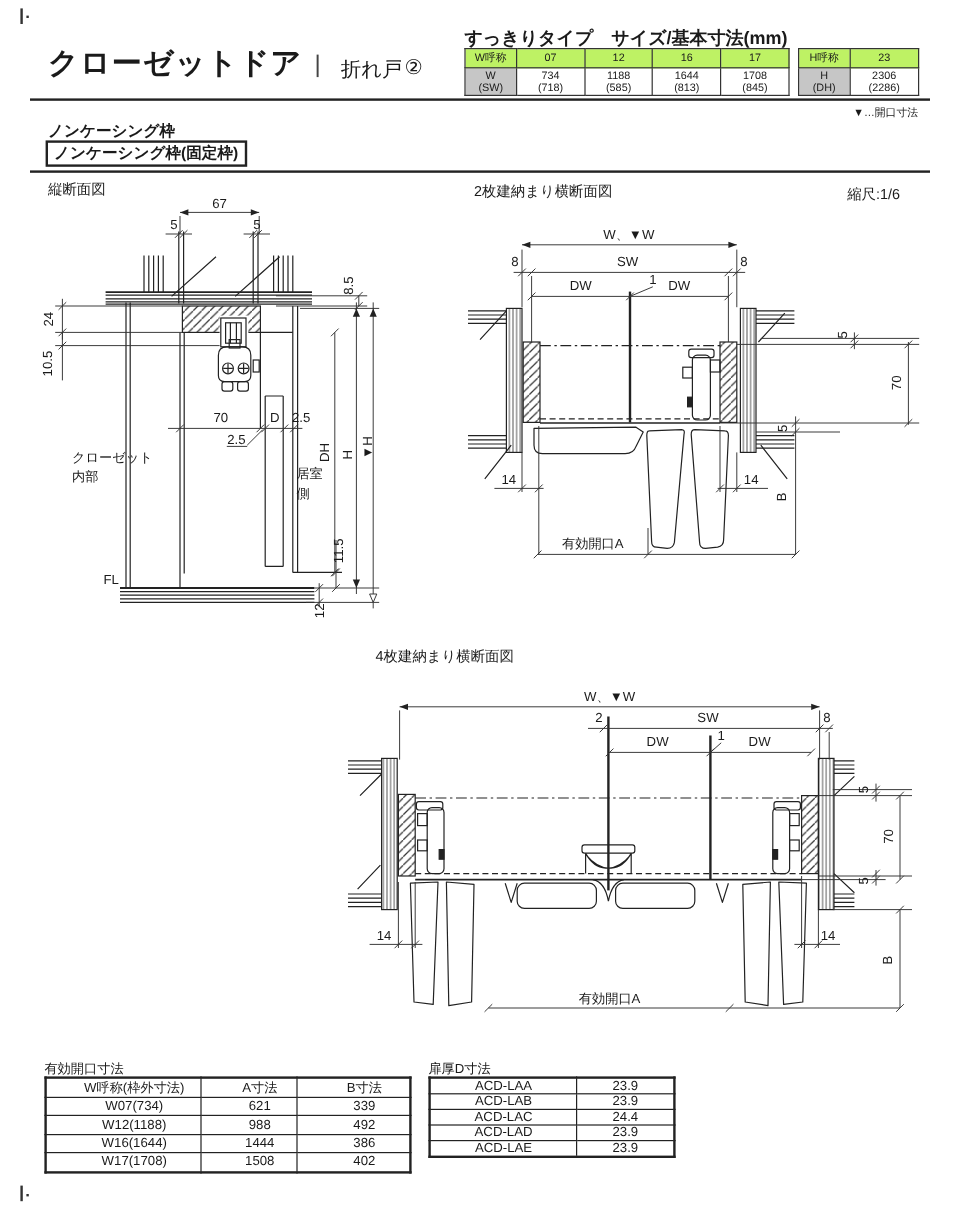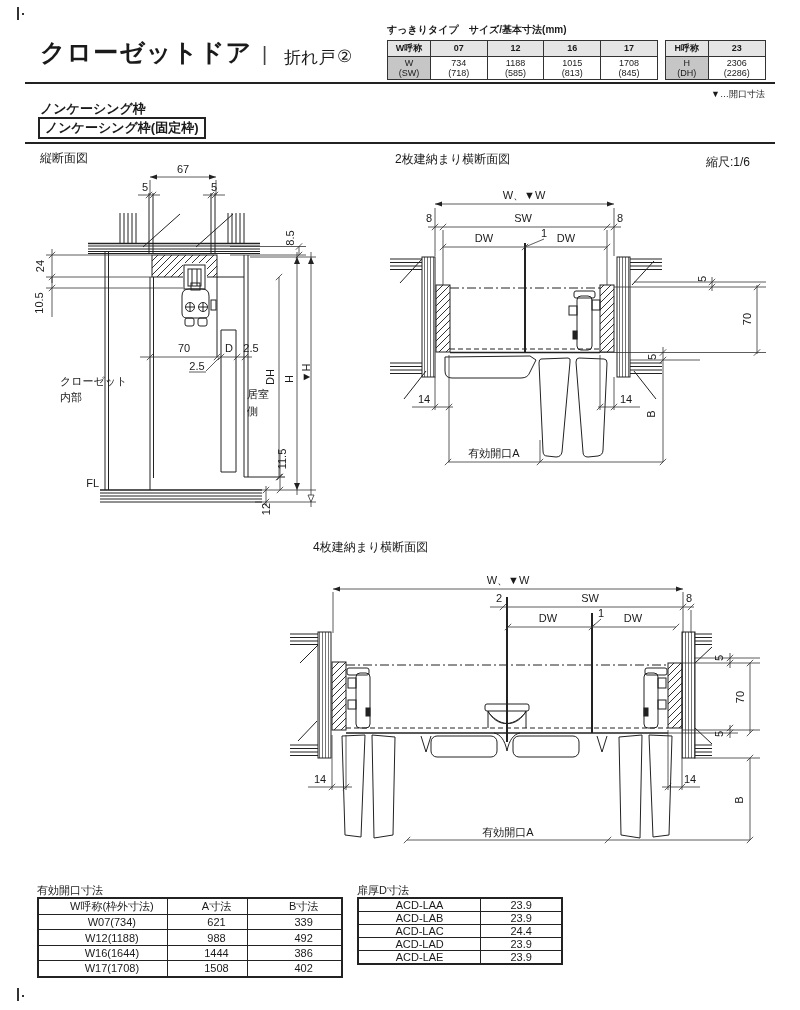--- a/index.html
+++ b/index.html
@@ -8,25 +8,25 @@
   .abs{position:absolute;}
   
   .title{font-size:25px;font-weight:bold;letter-spacing:1px;}
   .titlesep{font-size:20px;color:#444;font-weight:200;}
   .subtitle{font-size:17px;}
   .rule{background:#222;}
   .sectlabel{font-size:13px;font-weight:bold;}
   .framebox{font-size:13px;font-weight:bold;border:2px solid #222;padding:0 5px;display:inline-block;}
   .opennote{font-size:9px;text-align:right;}
   
-  .sizetitle{font-size:10px;font-weight:bold;}
+  .sizetitle{font-size:15px;font-weight:bold;}
   table{border-collapse:collapse;}
   .sizetable td{border:1px solid #333;font-size:9px;text-align:center;vertical-align:middle;
                 white-space:pre-line;line-height:1.15;padding:0 1px;}
-  .sizetable tr:first-child td{background:#e5e5e5;font-weight:bold;height:15px;}
+  .sizetable tr:first-child td{background:#bef264;font-weight:normal;height:15px;}
   .sizetable tr+tr td{height:22px;}
   .sizetable tr+tr td:first-child{background:#c6c6c6;}
   
   .btitle{font-size:11px;font-weight:normal;}
   .btable{border:2px solid #222;}
   .btable td{border:1px solid #222;font-size:11px;text-align:center;padding:0 2px;}
   .otable td{height:14.4px;padding-left:20px;}
   .dtable td{height:12px;}
   
   svg text{font-family:"Liberation Sans",sans-serif;fill:#1a1a1a;}
@@ -75,21 +75,21 @@
           <td>16</td>
           <td>17</td>
         </tr>
         <tr>
           <td>W
 (SW)</td>
           <td>734
 (718)</td>
           <td>1188
 (585)</td>
-          <td>1015
+          <td>1644
 (813)</td>
           <td>1708
 (845)</td>
         </tr>
       </tbody>
   </table>
   <table class="abs sizetable" style="left:665px;top:40px;width:101px;">
     <colgroup>
         <col style="width:43px">
         <col style="width:58px">

